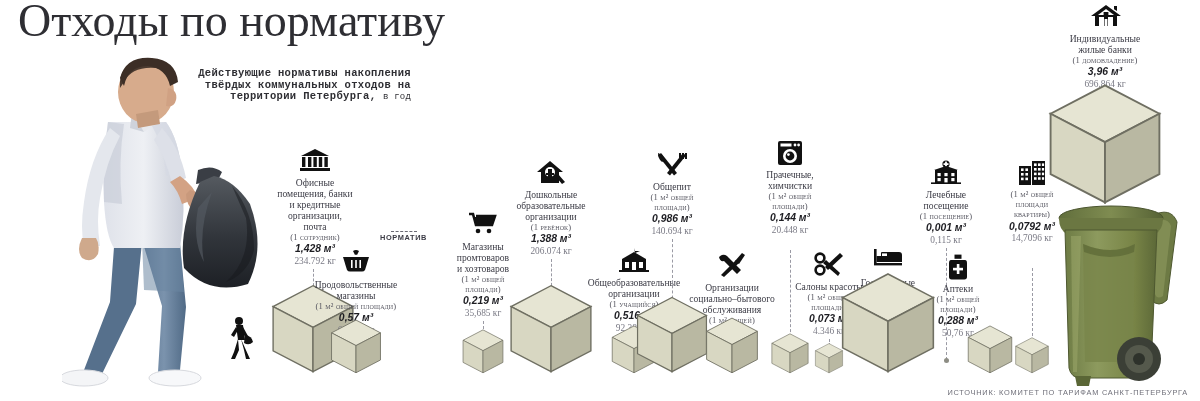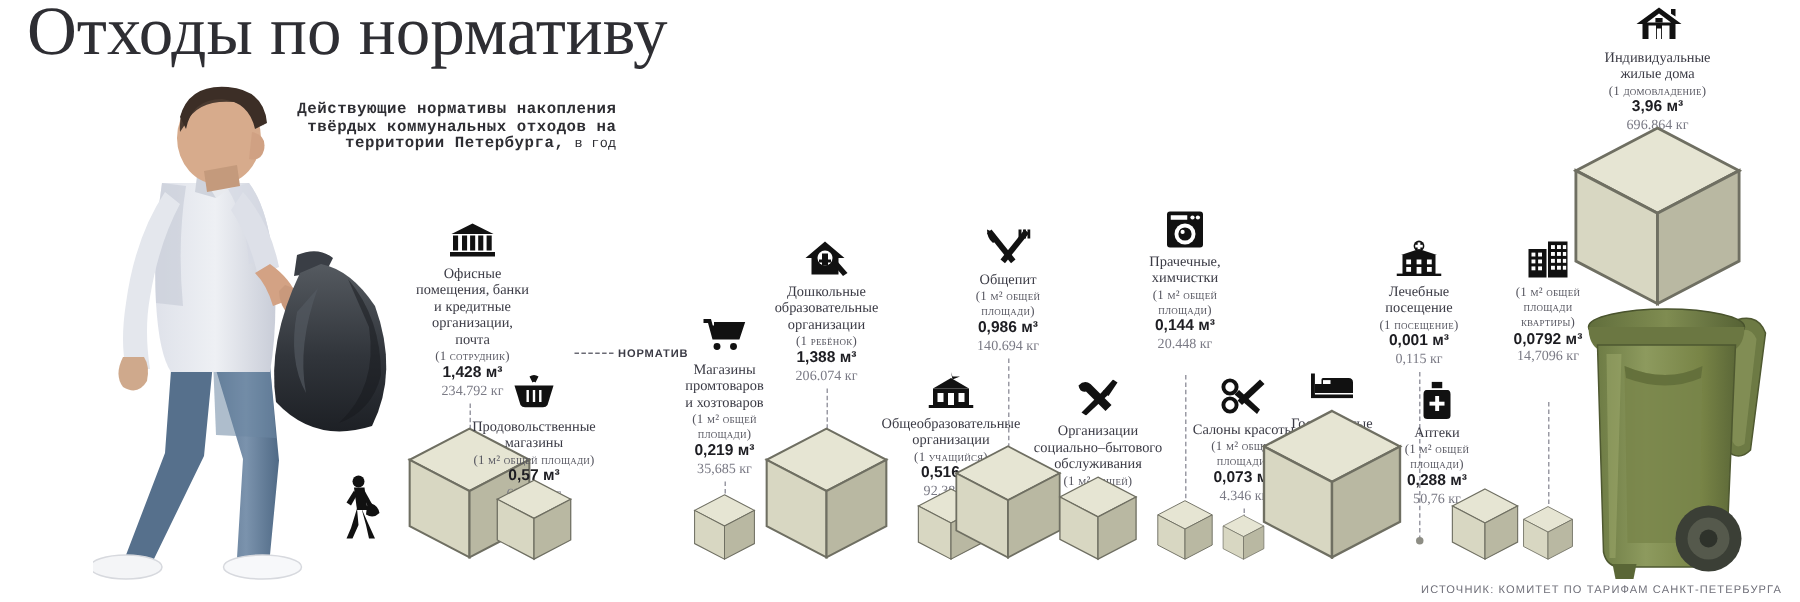--- a/index.html
+++ b/index.html
@@ -54,32 +54,33 @@
   }
   .cat .unit{
     font-family:"Liberation Serif", serif;
     font-size:8.6px;line-height:10.2px;color:#55555f;
     font-variant:small-caps;letter-spacing:.15px;
     white-space:pre-line;
   }
   .cat .vol{
     font-family:"Liberation Sans", sans-serif;
     font-size:10.4px;font-weight:bold;color:#1d1d22;
-    line-height:12.5px;margin-top:1px;
+    line-height:12.5px;margin-top:1px;font-style:italic;
   }
   .cat .kg{
     font-family:"Liberation Serif", serif;
     font-size:9.4px;color:#7a7a85;line-height:11px;
   }
 
   
   .norm{
     position:absolute;left:100%;top:0;
     display:flex;align-items:center;white-space:nowrap;
     transform:translateY(-1px);
+    flex-direction:column;
   }
   .norm .lead{
     display:inline-block;width:26px;height:1px;
     border-top:1px dashed #6a6a74;margin:0 3px;
   }
   .norm .w{
     font-family:"Liberation Sans", sans-serif;
     font-size:7.4px;letter-spacing:.6px;color:#3b3b45;font-weight:600;
   }
 
@@ -537,21 +538,21 @@
             <path d="M16 1 L31 12 L27 12 L27 22 L5 22 L5 12 L1 12 Z" fill="#111"></path>
             <path d="M16 5 L24 11 L8 11 Z" fill="#fff"></path>
             <path d="M13.6 8 L18.4 8 L18.4 11 L13.6 11 Z" fill="#111"></path>
             <rect x="9" y="13" width="5" height="9" fill="#fff"></rect>
             <rect x="18" y="13" width="5" height="9" fill="#fff"></rect>
             <rect x="14.6" y="15" width="2.8" height="7" fill="#fff"></rect>
             <path d="M24 2 L27 2 L27 7 L24 5.2 Z" fill="#111"></path>
           </svg>
         </span>
         <div class="nm">Индивидуальные
-жилые дома</div>
+жилые банки</div>
         <div class="unit">(1 домовладение)</div>
         <div class="vol">3,96 м³</div>
         <div class="kg">696.864 кг</div>
       </div>
       <div class="stem" style="left: 1105px; top: 92px; height: 19.29px;"></div>
       <div class="cube" style="left: 1045px; top: 83px;"><svg width="120" height="122.99999999999999" viewBox="0 0 100 104">
           <path d="M50 2 L96 26 L50 50 L4 26 Z" fill="#e6e5d3" stroke="#6f6f62" stroke-width="1.6"></path>
           <path d="M4 26 L50 50 L50 101 L4 77 Z" fill="#d8d7c2" stroke="#6f6f62" stroke-width="1.6"></path>
           <path d="M96 26 L96 77 L50 101 L50 50 Z" fill="#b9b8a2" stroke="#6f6f62" stroke-width="1.6"></path>
         </svg></div>

